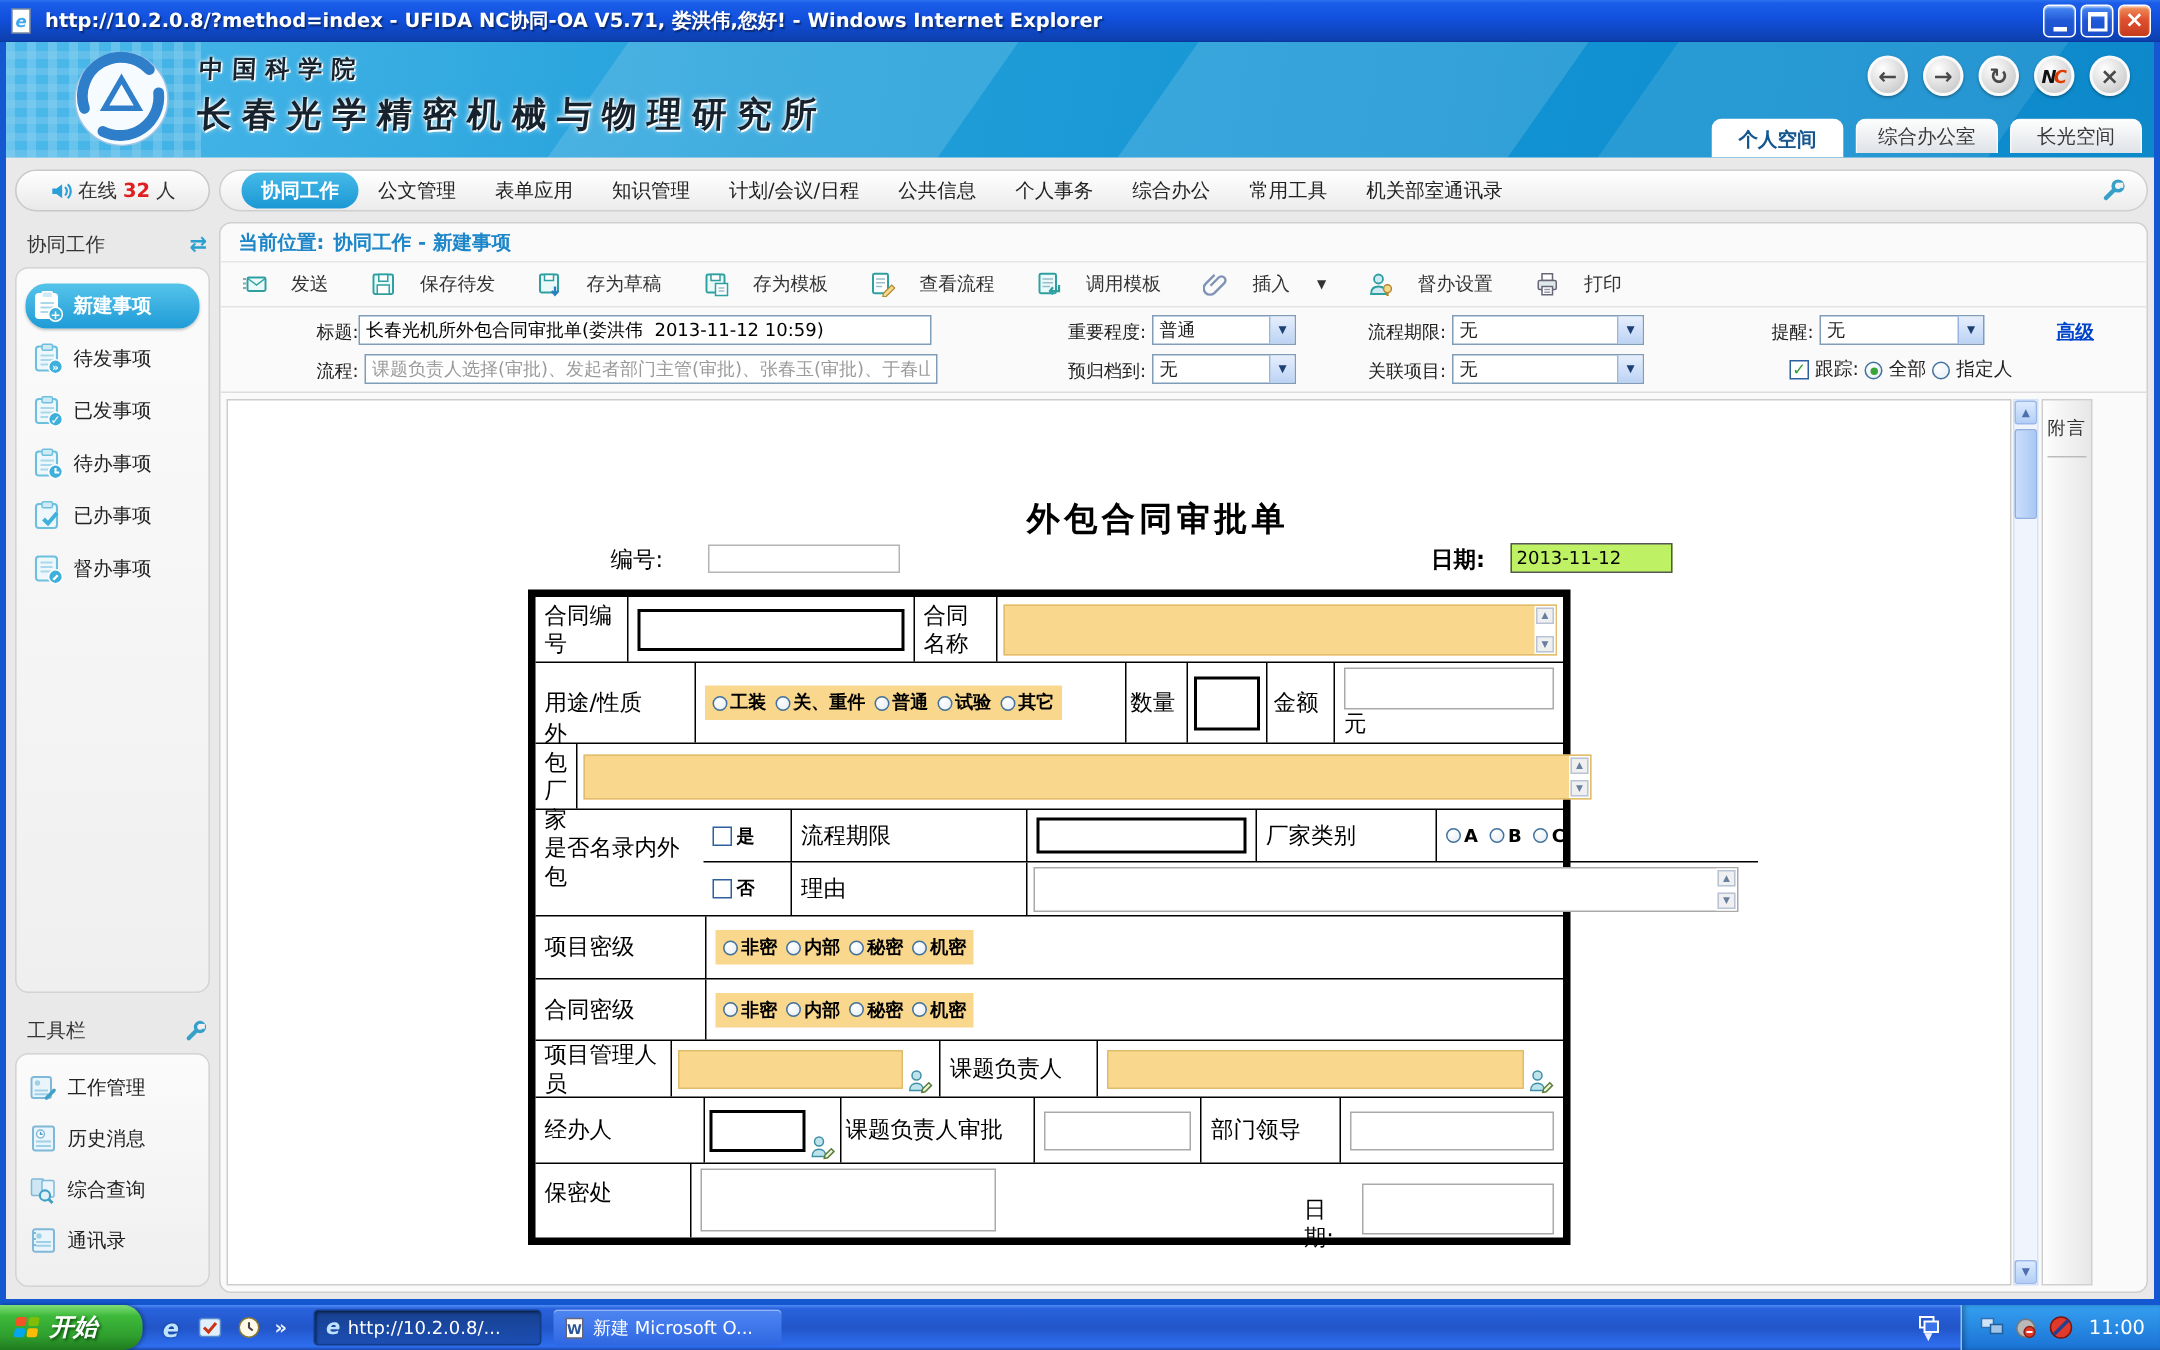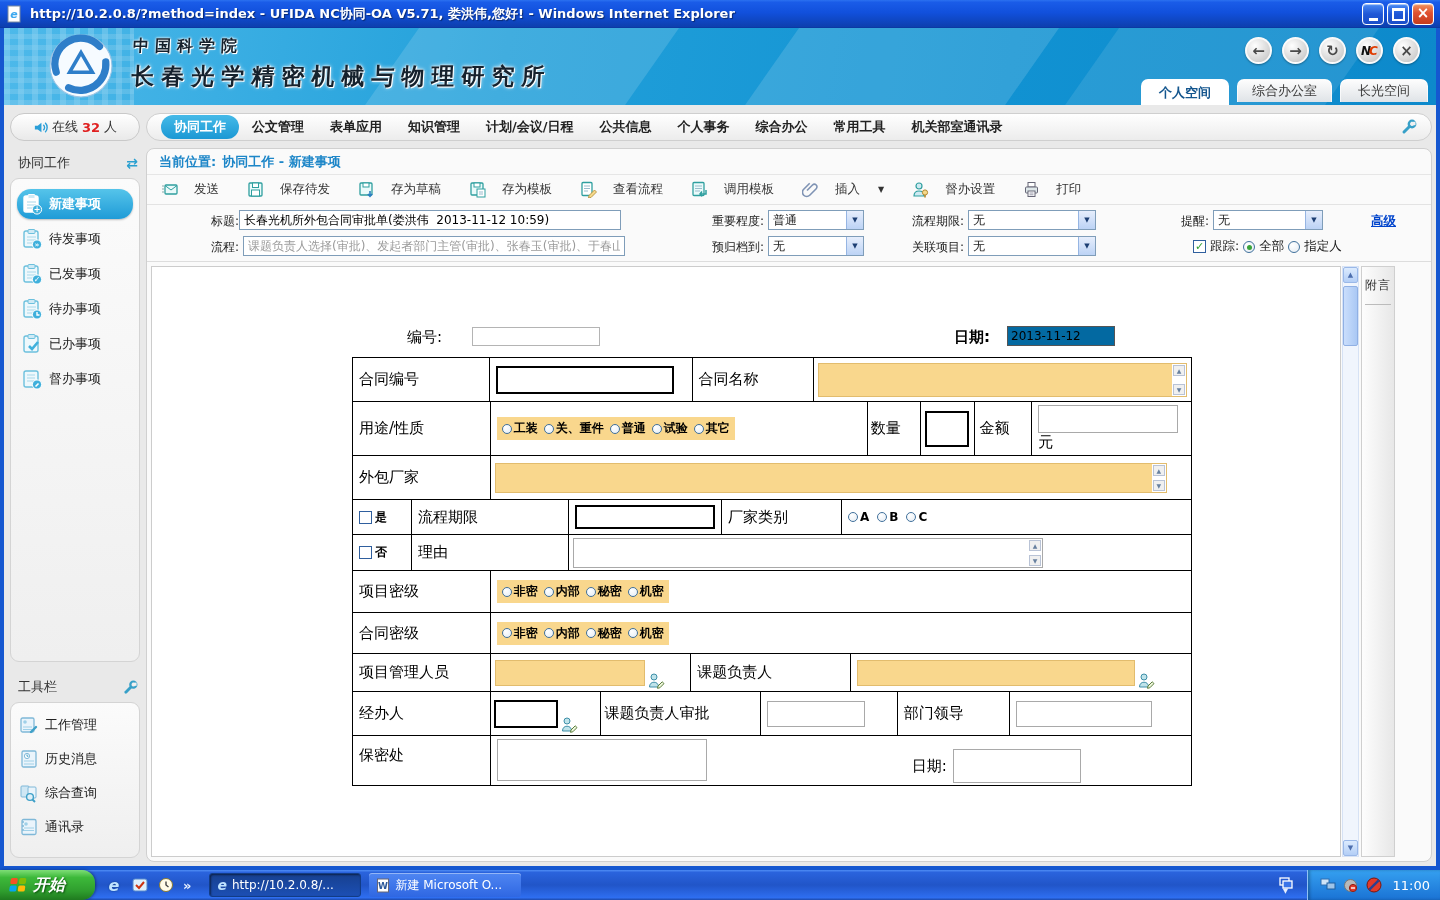--- a/index.html
+++ b/index.html
@@ -45,21 +45,21 @@
   .btab{height:23px;min-width:88px;padding:0 14px;border-radius:7px 7px 0 0;display:flex;align-items:center;justify-content:center;
     font-size:13px;color:#3a3a3a;background:linear-gradient(180deg,#fdfdfd,#dfe3e7);border:1px solid rgba(255,255,255,.7);border-bottom:none;}
   .btab.active{height:26px;background:#fff;color:#14568e;font-weight:bold;}
 
   
   .menurow{position:absolute;top:84px;left:0;right:0;height:30px;}
   .onlinepill{position:absolute;left:6px;top:1px;width:130px;height:28px;border-radius:14px;border:1px solid #c9c9c9;
     background:linear-gradient(180deg,#ffffff,#e9e9e9);display:flex;align-items:center;justify-content:center;gap:4px;font-size:13px;color:#333;}
   .menubar{position:absolute;left:142px;right:4px;top:1px;height:28px;border-radius:14px;border:1px solid #cfcfcf;
     background:linear-gradient(180deg,#ffffff,#ececec);display:flex;align-items:center;padding:0 14px;gap:0;}
-  .mi{font-size:13px;color:#222;padding:3px 13px;white-space:nowrap;cursor:default;font-weight:bold;}
+  .mi{font-size:13px;color:#222;padding:3px 13px;white-space:nowrap;cursor:default;}
   .mi.active{background:linear-gradient(180deg,#45bae8,#1b98d4);color:#fff;border-radius:12px;font-weight:bold;}
   .menubar .spacer{flex:1;}
 
   
   .sb-header{position:absolute;left:14px;top:126px;width:120px;display:flex;align-items:center;font-size:13px;color:#333;}
   .sb-header .swap{margin-left:auto;color:#2ba0d0;font-weight:bold;font-size:14px;}
   .sb-panel{position:absolute;left:6px;top:150px;width:130px;height:484px;border:1px solid #d4d4d4;border-radius:9px;
     background:linear-gradient(180deg,#fbfbfb,#efefef);padding:10px 6px;}
   .sb-item{display:flex;align-items:center;gap:6px;height:30px;margin-bottom:5px;padding:0 4px;font-size:13px;color:#222;border-radius:14px;}
   .sb-item.active{background:linear-gradient(180deg,#55c4ea,#1f9bd7);color:#fff;font-weight:bold;box-shadow:0 1px 2px rgba(0,0,0,.25);}
@@ -103,23 +103,23 @@
   .sidepanel{position:absolute;right:0;top:0;width:34px;bottom:0;background:linear-gradient(90deg,#fdfdfd,#e7e7e7);border:1px solid #cfcfcf;}
   .sidepanel .sp-label{display:block;text-align:center;font-size:12px;color:#333;padding-top:10px;letter-spacing:1px;}
   .sidepanel .sp-div{margin:10px 3px 0;border-top:1px solid #bbb;}
 
   .formwrap{position:absolute;left:200px;top:58px;width:840px;}
   .ftitle{text-align:center;font-size:22px;font-weight:bold;letter-spacing:3px;color:#000;height:36px;padding-top:6px;}
   .noline{height:28px;position:relative;font-size:15px;color:#000;}
   .noline .no-lbl{position:absolute;left:55px;top:3px;}
   .noline .no-inp{position:absolute;left:120px;top:2px;width:128px;height:19px;border:1px solid #b4b4b4;background:#fff;}
   .noline .dt-lbl{position:absolute;left:602px;top:3px;font-weight:bold;}
-  .noline .dt-inp{position:absolute;left:655px;top:1px;width:108px;height:20px;border:1px solid #555;background:#0369a1;font-size:12px;padding:0 3px;}
-
-  .ftable{margin-top:4px;width:840px;border:1px solid #000000;}
+  .noline .dt-inp{position:absolute;left:655px;top:1px;width:108px;height:20px;border:1px solid #555;background:#bef264;font-size:12px;padding:0 3px;}
+
+  .ftable{margin-top:4px;width:695px;border:5px solid #000000;}
   .frow{display:flex;border-top:1px solid #000;}
   .frow:first-child{border-top:none;}
   .fc{border-left:1px solid #000;display:flex;align-items:center;padding:0 6px;position:relative;}
   .fc:first-child{border-left:none;}
   .fc.lab{font-size:15px;color:#000;}
   .ybox{background:#f9d78d;border:1px solid #e2bc6d;display:flex;}
   .spin{width:14px;margin-left:auto;display:flex;flex-direction:column;justify-content:space-between;padding:1px;background:#fff;}
   .spin span{height:11px;background:#f0f0f0;border:1px solid #b9c3d6;font-size:6px;color:#67809f;display:flex;align-items:center;justify-content:center;}
   .binp{border:2px solid #000;background:#fff;}
   .ginp{border:1px solid #a9a9a9;background:#fff;}
@@ -483,20 +483,21 @@
           <span class="rd sel"></span>
           <span>全部</span>
           <span class="rd"></span>
           <span>指定人</span>
         </div>
       </div>
 
       <div class="docwrap">
         <div class="paper">
           <div class="formwrap">
+            <div class="ftitle">外包合同审批单</div>
             <div class="noline">
               <span class="no-lbl">编号:</span>
               <input class="no-inp" style="">
               <span class="dt-lbl">日期:</span>
               <input class="dt-inp" value="2013-11-12" style="">
             </div>
 
             <div class="ftable">
 
               <div class="frow" style="height:43px">
@@ -571,20 +572,23 @@
                       <div class="ybox" style="width:672px;height:30px">
                         <div class="spin">
                           <span>▲</span>
                           <span>▼</span>
                         </div>
                       </div>
                     </div>
               </div>
 
               <div class="frow" style="height:71px">
+                <div class="fc lab" style="width:137px">
+                      <span style="width:100px;line-height:1.3">是否名录内外包</span>
+                    </div>
                 <div class="subcol" style="width:703px">
                   <div class="subrow" style="height:35px;border-bottom:1px solid #000">
                     <div class="fc" style="width:58px">
                           <span class="ckopt">
                             <span class="cb"></span>
                             <span>是</span>
                           </span>
                         </div>
                     <div class="fc lab" style="width:157px">
                           <span>流程期限</span>

